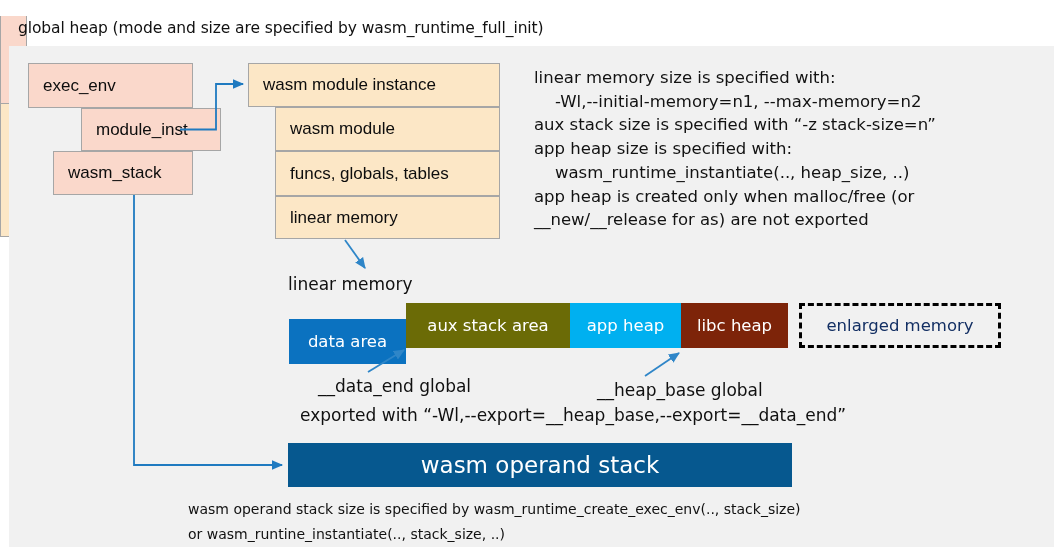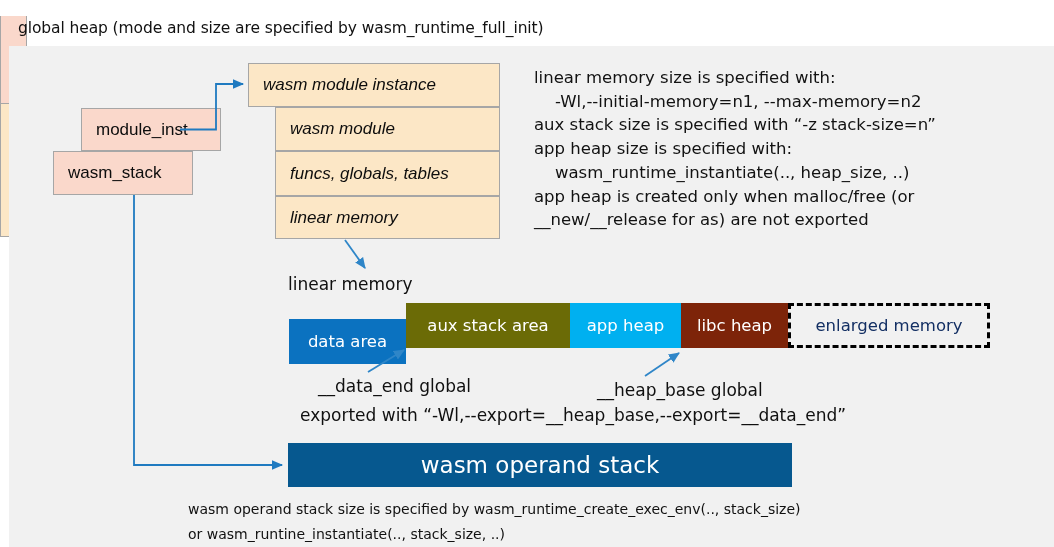--- a/index.html
+++ b/index.html
@@ -43,21 +43,20 @@
     display: flex;
     align-items: center;
   }
   .bx-pink {
     background: #fad8cb;
     border: 1px solid #a6a6a6;
   }
   .bx-cream {
     background: #fce7c6;
     border: 1px solid #a6a6a6;
-    font-style: italic;
   }
   .bx-label {
     font-family: "Liberation Sans", sans-serif;
     font-size: 17px;
     color: #0d0d0d;
     padding-left: 14px;
     white-space: nowrap;
   }
   
   #exec-env-box      { left: 28px;  top: 47px;  width: 165px; height: 45px; }
@@ -111,20 +110,21 @@
     justify-content: center;
     box-sizing: border-box;
     font-size: 16.5px;
     color: #ffffff;
     white-space: nowrap;
   }
   .seg-dashed {
     background: transparent;
     border: 3px dashed #000000;
     color: #132f63;
+    margin-left: 11px;
   }
 
   
   .anno {
     position: absolute;
     font-size: 17px;
     color: #101010;
     white-space: nowrap;
   }
   #anno-data-end  { left: 318px; top: 360px; }
@@ -163,20 +163,23 @@
 </style>
 </head>
 <body>
 
 <div id="canvas">
 
   <div class="title">global heap (mode and size are specified by wasm_runtime_full_init)</div>
 
   <div class="panel"></div>
 
+  <div class="box bx-pink" id="exec-env-box">
+    <span class="bx-label">exec_env</span>
+  </div>
   <div id="exec-env-indent"></div>
   <div class="box bx-pink" id="module-inst-box">
     <span class="bx-label">module_inst</span>
   </div>
   <div class="box bx-pink" id="wasm-stack-box">
     <span class="bx-label">wasm_stack</span>
   </div>
 
   <div class="box bx-cream" id="wmi-box">
     <span class="bx-label">wasm module instance</span>

